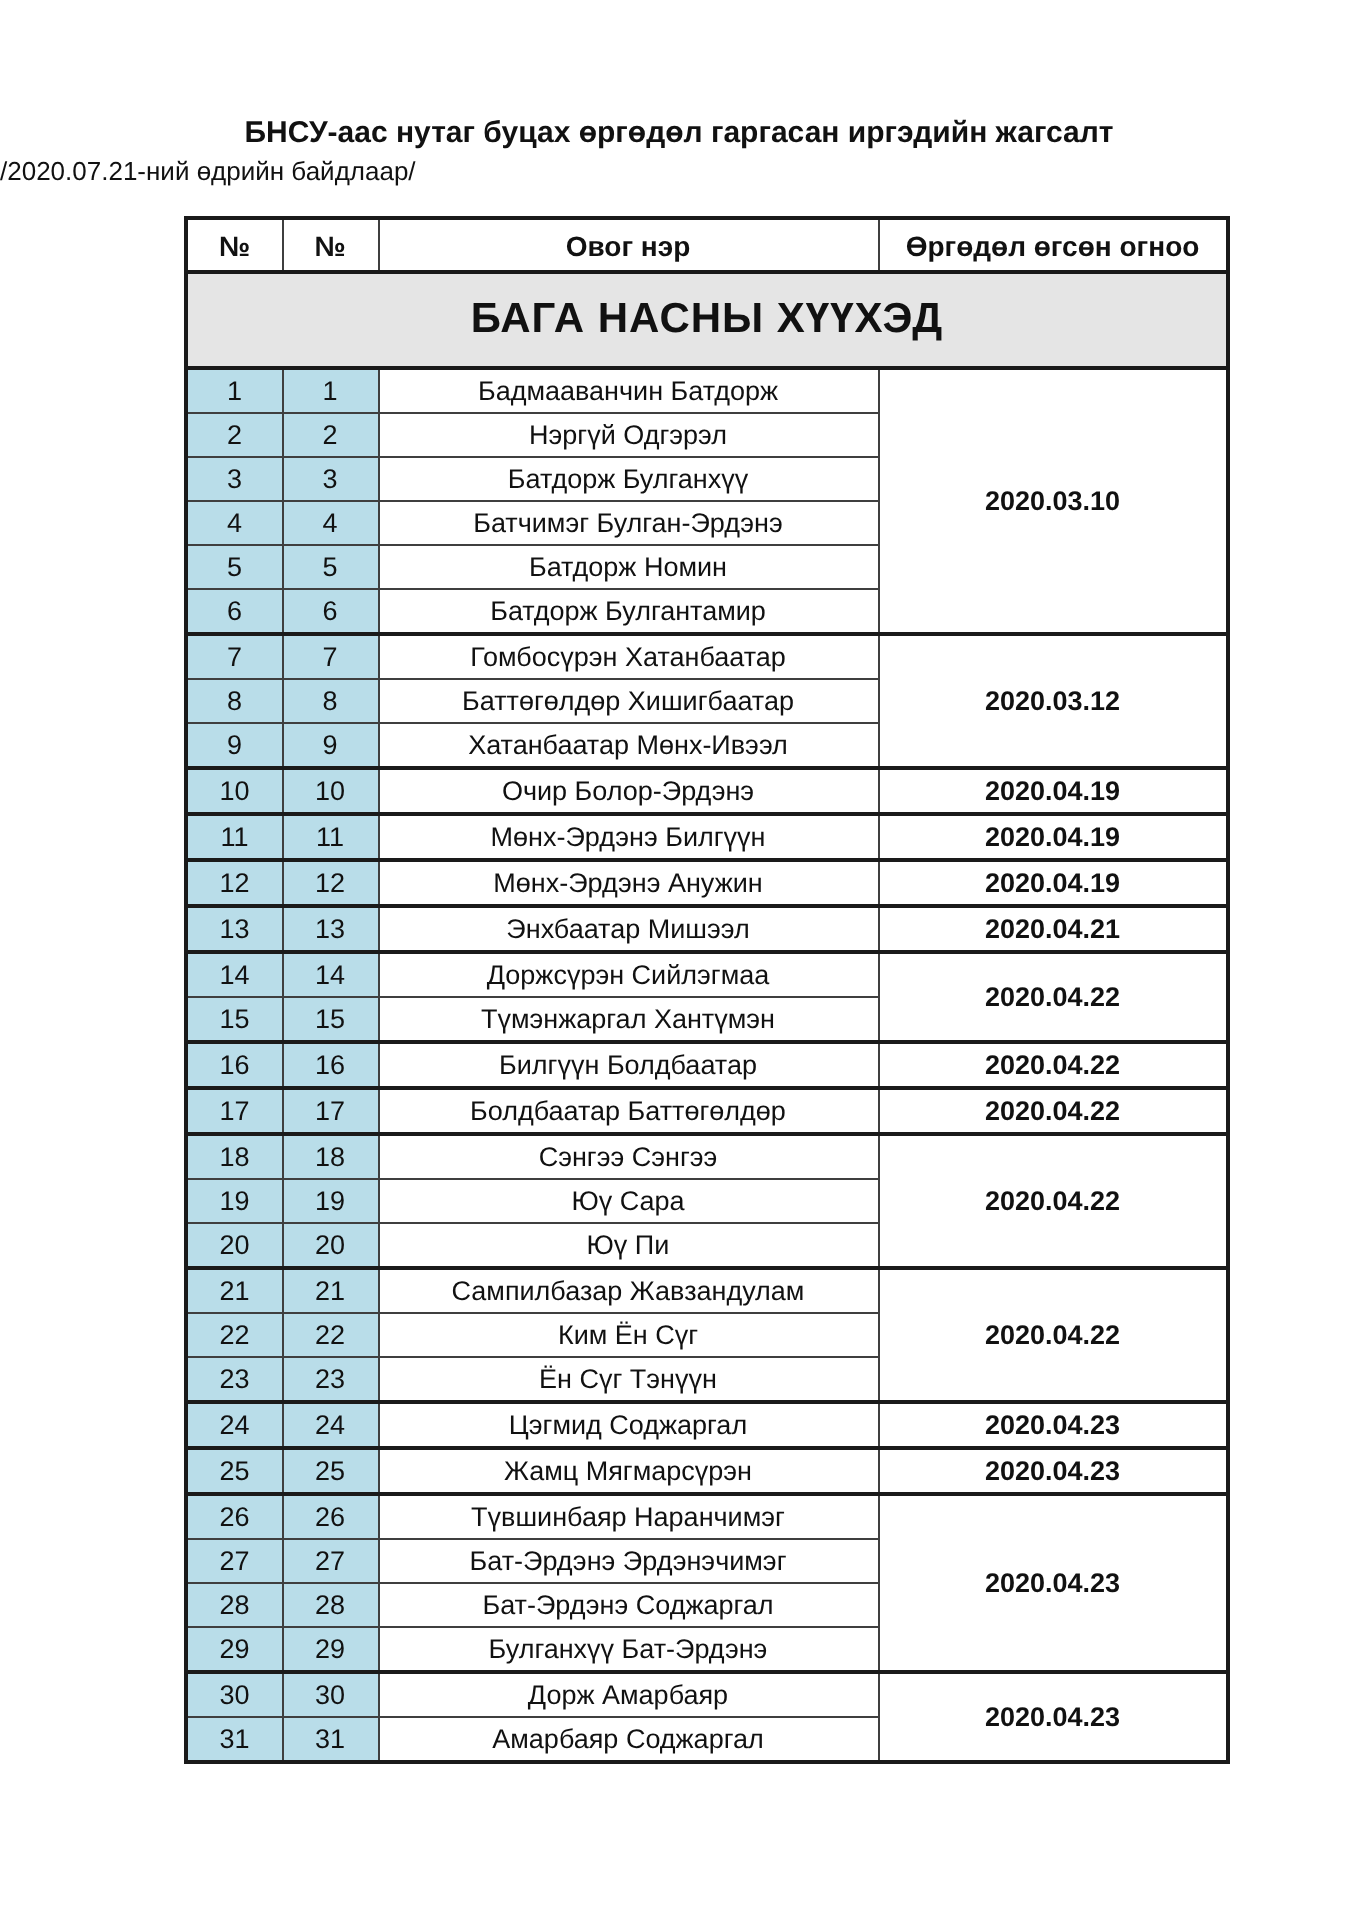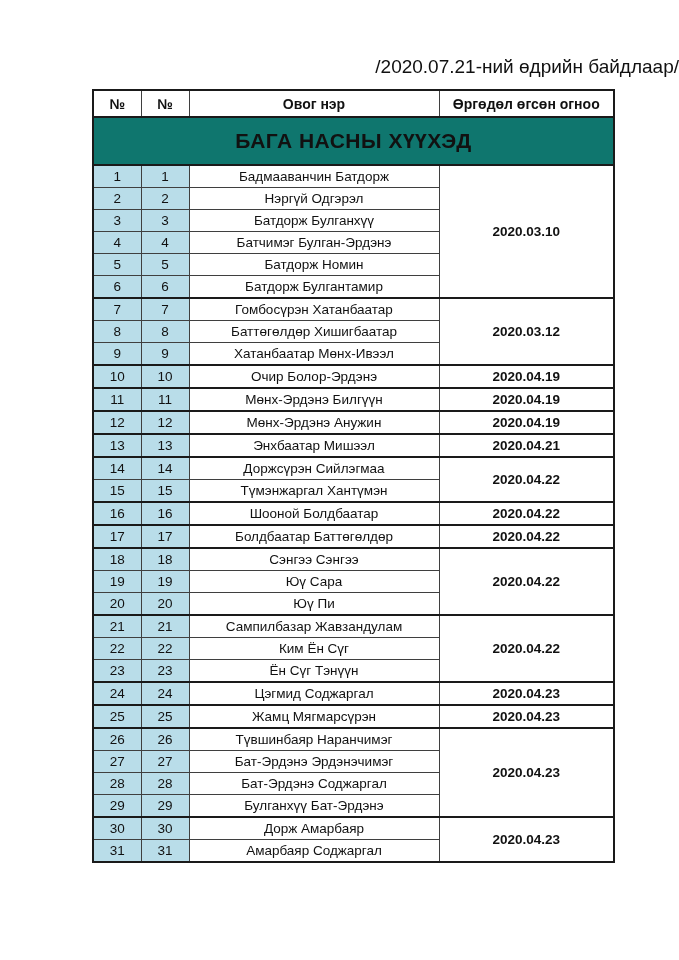--- a/index.html
+++ b/index.html
@@ -15,22 +15,22 @@
   .doc {
     padding-top: 57px;
   }
   .doc-title {
     text-align: center;
     font-size: 15px;
     font-weight: bold;
     line-height: 19px;
   }
   .doc-subtitle {
-    text-align: right;
-    font-size: 19px;
+    text-align: left;
+    font-size: 13px;
     line-height: 17px;
     margin-top: 1px;
   }
   .table-wrap {
     width: 521px;
     margin: 14px 0 0 92px;
   }
   table {
     border-collapse: collapse;
     table-layout: fixed;
@@ -56,28 +56,29 @@
     font-weight: bold;
     letter-spacing: 0.5px;
     border-top: 2px solid #1a1a1a;
     border-bottom: 2px solid #1a1a1a;
   }
   tbody td {
     height: 21px;
     font-size: 13.5px;
   }
   .numcol  { background: #b9dde9; }
-  .section { background: #0f766e; }
+  .section { background: #e5e5e5; }
   .datecol { font-size: 13.5px; font-weight: bold; }
   tr.grp td { border-top-width: 2px; border-top-color: #1a1a1a; }
 </style>
 </head>
 <body>
 
 <div class="doc">
+  <div class="doc-title">БНСУ-аас нутаг буцах өргөдөл гаргасан иргэдийн жагсалт</div>
   <div class="doc-subtitle">/2020.07.21-ний өдрийн байдлаар/</div>
 
   <div class="table-wrap">
     <table>
       <colgroup>
         <col style="width:48px">
         <col style="width:48px">
         <col style="width:250px">
         <col style="width:175px">
       </colgroup>
@@ -171,21 +172,21 @@
             <td rowspan="2" class="datecol">2020.04.22</td>
           </tr>
           <tr>
             <td class="numcol">15</td>
             <td class="numcol">15</td>
             <td class="namecol">Түмэнжаргал Хантүмэн</td>
           </tr>
           <tr class="grp">
             <td class="numcol">16</td>
             <td class="numcol">16</td>
-            <td class="namecol">Шооной Болдбаатар</td>
+            <td class="namecol">Билгүүн Болдбаатар</td>
             <td rowspan="1" class="datecol">2020.04.22</td>
           </tr>
           <tr class="grp">
             <td class="numcol">17</td>
             <td class="numcol">17</td>
             <td class="namecol">Болдбаатар Баттөгөлдөр</td>
             <td rowspan="1" class="datecol">2020.04.22</td>
           </tr>
           <tr class="grp">
             <td class="numcol">18</td>

